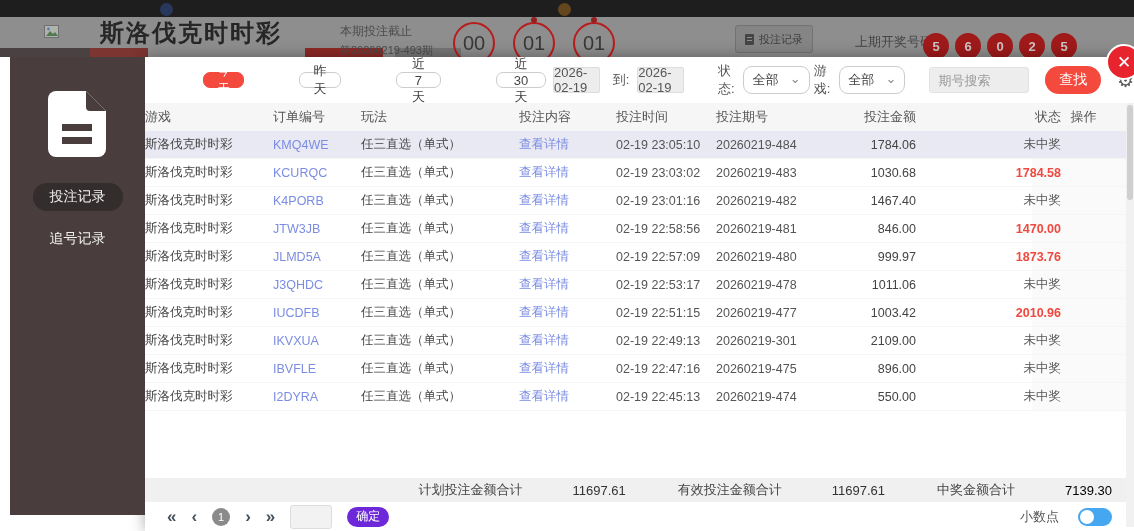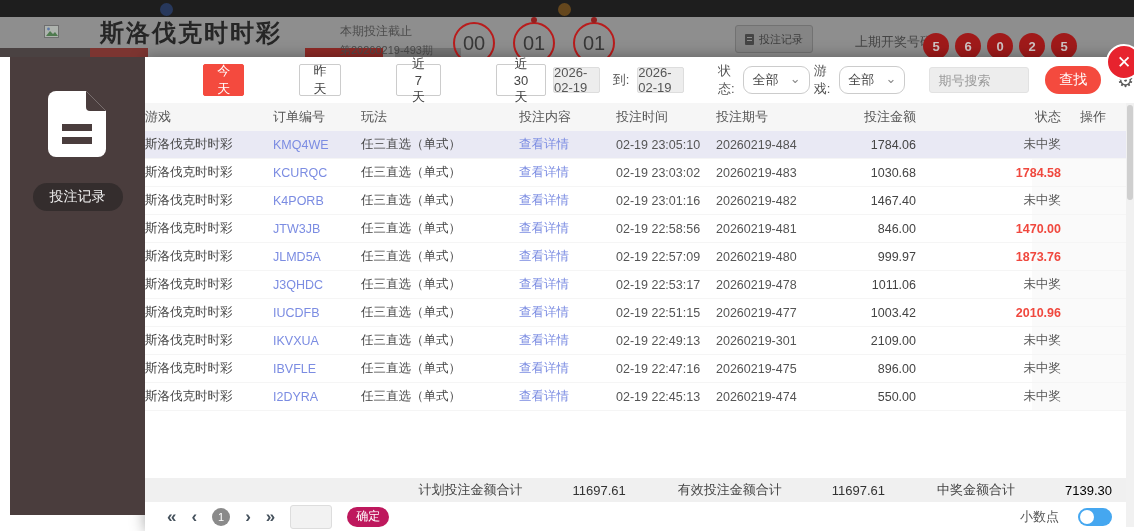--- a/index.html
+++ b/index.html
@@ -40,21 +40,21 @@
   .sidebar{position:absolute;left:10px;top:57px;width:135px;height:458px;background:#4a3d3d;z-index:6;
       display:flex;flex-direction:column;align-items:center;}
   .doc-icon{margin-top:34px;}
   .side-item{margin-top:14px;font-size:14px;color:#f2f2f2;padding:5px 17px;border-radius:15px;cursor:pointer;}
   .side-item.active{background:#342d2d;margin-top:22px;}
 
   
   .modal{position:absolute;left:145px;top:57px;width:989px;height:474px;background:#fff;z-index:5;
       box-shadow:0 0 14px rgba(0,0,0,.35);}
   .filter-bar{position:relative;height:46px;display:flex;align-items:center;padding-left:10px;font-size:13px;color:#555;}
-  .pill{height:32px;padding:0 12px;border-radius:2px;border:1px solid #ccc;background:#fff;color:#444;
+  .pill{height:16px;padding:0 12px;border-radius:7px;border:1px solid #ccc;background:#fff;color:#444;
       font-size:13px;display:flex;align-items:center;margin-right:7px;cursor:pointer;font-family:inherit;margin-left:48px;}
   .pill.active{background:#f44a3e;border-color:#f44a3e;color:#fff;}
   .date-input{width:76px;height:24px;background:#ededed;border:1px solid #ddd;border-radius:2px;
       display:flex;align-items:center;justify-content:center;font-size:13px;color:#555;}
   .lbl{margin:0 8px;}
   .lbl.to{margin-left:13px;}
   .lbl.st{margin-left:34px;}
   .lbl.gm{margin-left:4px;}
   .select{width:82px;height:26px;border:1px solid #ccc;border-radius:9px;background:#fff;display:flex;
       align-items:center;justify-content:space-between;padding:0 8px;color:#444;cursor:pointer;}
@@ -74,42 +74,42 @@
   .trow.selected{background:#e9e9f4;}
   .c{overflow:hidden;white-space:nowrap;}
   .c1{width:128px;}
   .c2{width:88px;}
   .c3{width:158px;}
   .c4{width:97px;}
   .c5{width:100px;color:#555;}
   .c6{width:145px;color:#555;}
   .c7{width:55px;text-align:right;}
   .c8{width:115px;margin-left:30px;text-align:right;color:#555;}
-  .c9{width:45px;text-align:right;}
+  .c9{width:45px;text-align:center;}
   .link{color:#7b8ce2;text-decoration:none;cursor:pointer;}
   .status.win{color:#f0483e;font-weight:bold;}
   .op-col-bg{position:absolute;left:887px;top:74px;width:95px;height:280px;background:#fafafa;z-index:0;}
   .scrollbar{position:absolute;left:981px;top:46px;width:8px;height:424px;background:#f1f1f1;z-index:2;}
   .scrollbar .thumb{position:absolute;left:1px;top:2px;width:6px;height:95px;border-radius:3px;background:#cfcfcf;}
 
   
   .summary{position:absolute;top:421px;left:0;width:989px;height:24px;background:#f0f0f0;
       display:flex;align-items:center;justify-content:flex-end;padding-right:22px;box-sizing:border-box;font-size:13px;color:#444;}
   .summary .val{margin-left:50px;color:#333;}
   .summary .lab{margin-left:52px;}
   .summary .lab.first{margin-left:0;}
   .summary .val.win{color:#000000;font-weight:normal;}
   .bottom-bar{position:absolute;top:445px;left:0;width:989px;height:29px;background:#fff;
       display:flex;align-items:center;justify-content:space-between;padding:0 22px;box-sizing:border-box;}
   .pagination{display:flex;align-items:center;gap:15px;}
   .pg{font-size:17px;color:#45515c;font-weight:bold;cursor:pointer;line-height:1;}
   .pg-num{width:18px;height:18px;border-radius:50%;background:#8a8a8a;color:#fff;font-size:11px;
       display:flex;align-items:center;justify-content:center;cursor:pointer;}
   .pg-input{width:36px;height:20px;background:#f2f2f2;border:1px solid #ddd;border-radius:3px;font-family:inherit;}
-  .pg-confirm{height:20px;padding:0 9px;border:none;border-radius:10px;background:#be185d;color:#fff;
+  .pg-confirm{height:20px;padding:0 9px;border:none;border-radius:10px;background:#6d28d9;color:#fff;
       font-size:12px;cursor:pointer;font-family:inherit;}
   .decimal{display:flex;align-items:center;gap:19px;font-size:13px;color:#555;}
   .toggle{position:relative;width:34px;height:18px;border-radius:9px;background:#45a7f0;cursor:pointer;display:inline-block;}
   .toggle .knob{position:absolute;left:2px;top:2px;width:14px;height:14px;border-radius:50%;background:#fff;}
 
   .close-btn{position:absolute;left:1106px;top:44px;width:36px;height:36px;border-radius:50%;
       background:#e7232e;border:2px solid #fff;color:#fff;font-size:17px;font-weight:bold;
       display:flex;align-items:center;justify-content:center;z-index:10;cursor:pointer;box-sizing:border-box;}
 </style>
 </head>
@@ -166,20 +166,21 @@
   <div class="sidebar">
     <div class="doc-icon">
       <svg width="60" height="66" viewBox="0 0 60 66">
           <path d="M8 0 H38 L58 20 V58 a8 8 0 0 1 -8 8 H8 a8 8 0 0 1 -8 -8 V8 a8 8 0 0 1 8 -8 Z" fill="#fff"></path>
           <path d="M38 0 L58 20 H42 a4 4 0 0 1 -4 -4 Z" fill="#4a3d3d"></path>
           <rect x="14" y="33" width="30" height="7" fill="#4a3d3d"></rect>
           <rect x="14" y="46" width="30" height="7" fill="#4a3d3d"></rect>
         </svg>
     </div>
     <div class="side-item active">投注记录</div>
+    <div class="side-item">追号记录</div>
   </div>
 
   <div class="modal">
 
     <div class="filter-bar">
       <button class="pill active">今天</button>
       <button class="pill">昨天</button>
       <button class="pill">近7天</button>
       <button class="pill">近30天</button>
       <div class="date-input">2026-02-19</div>

